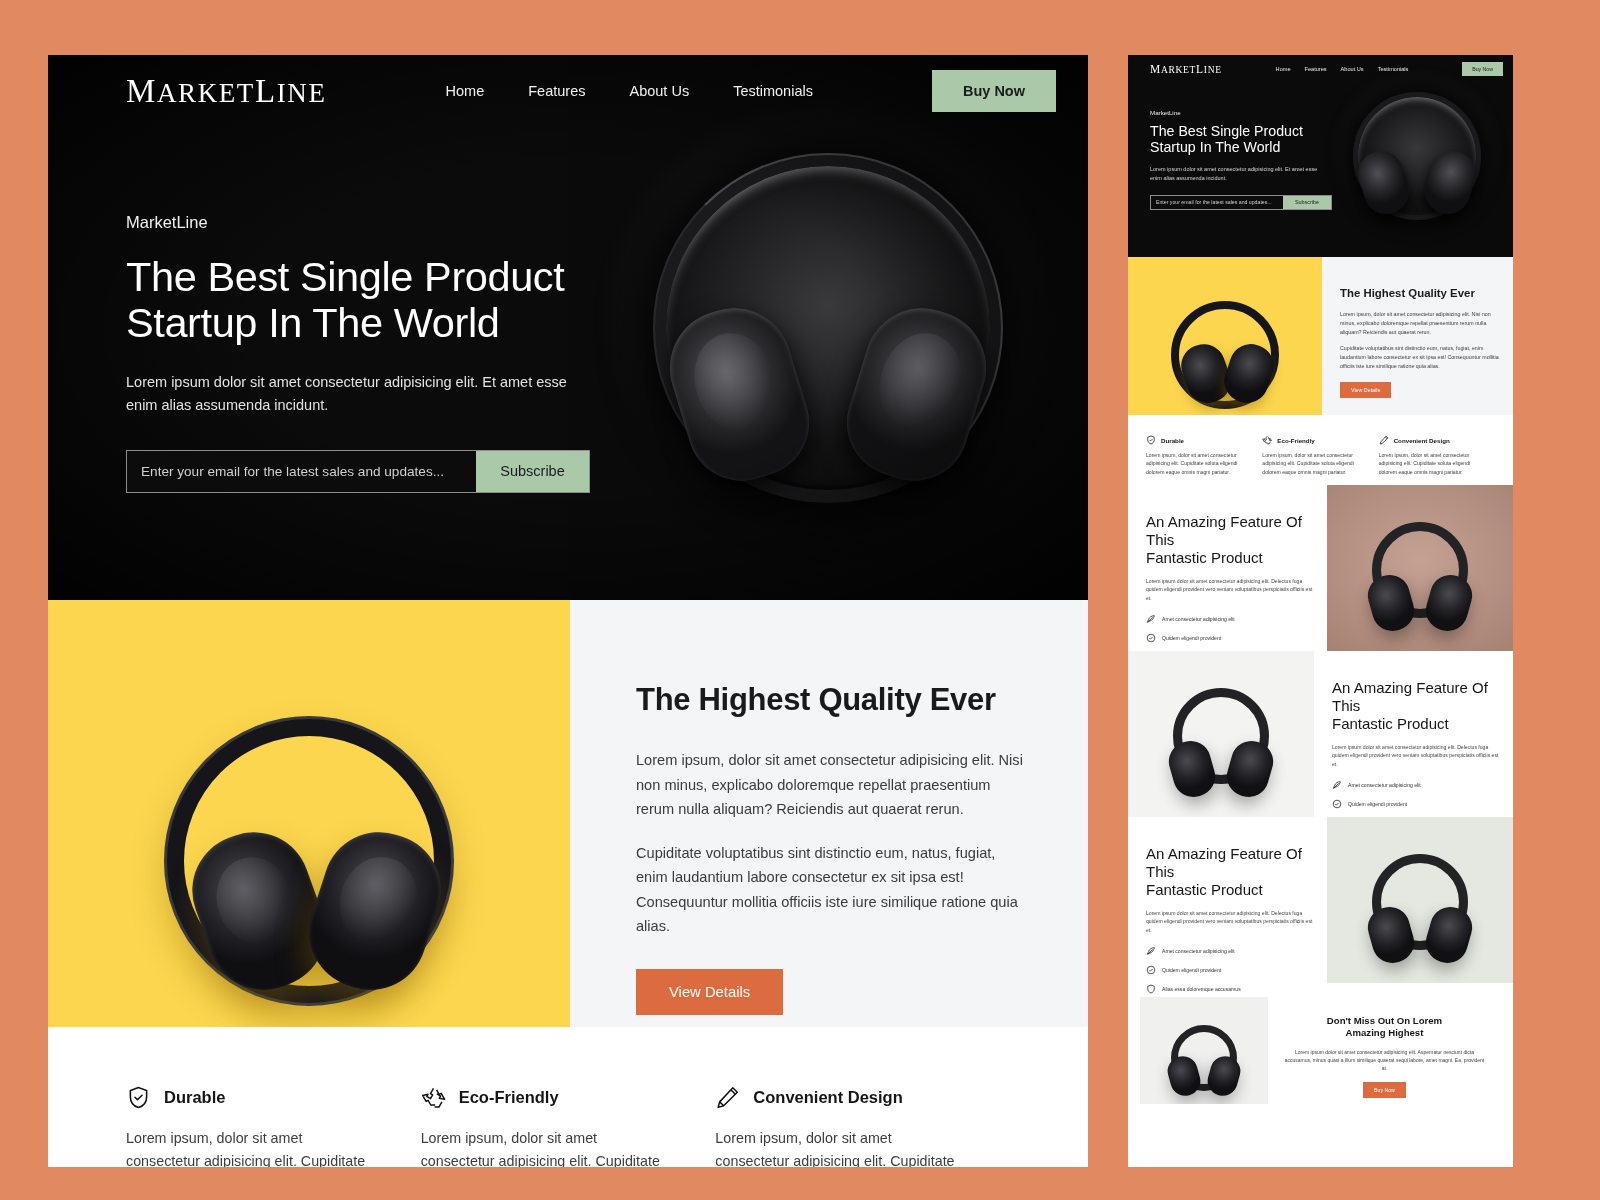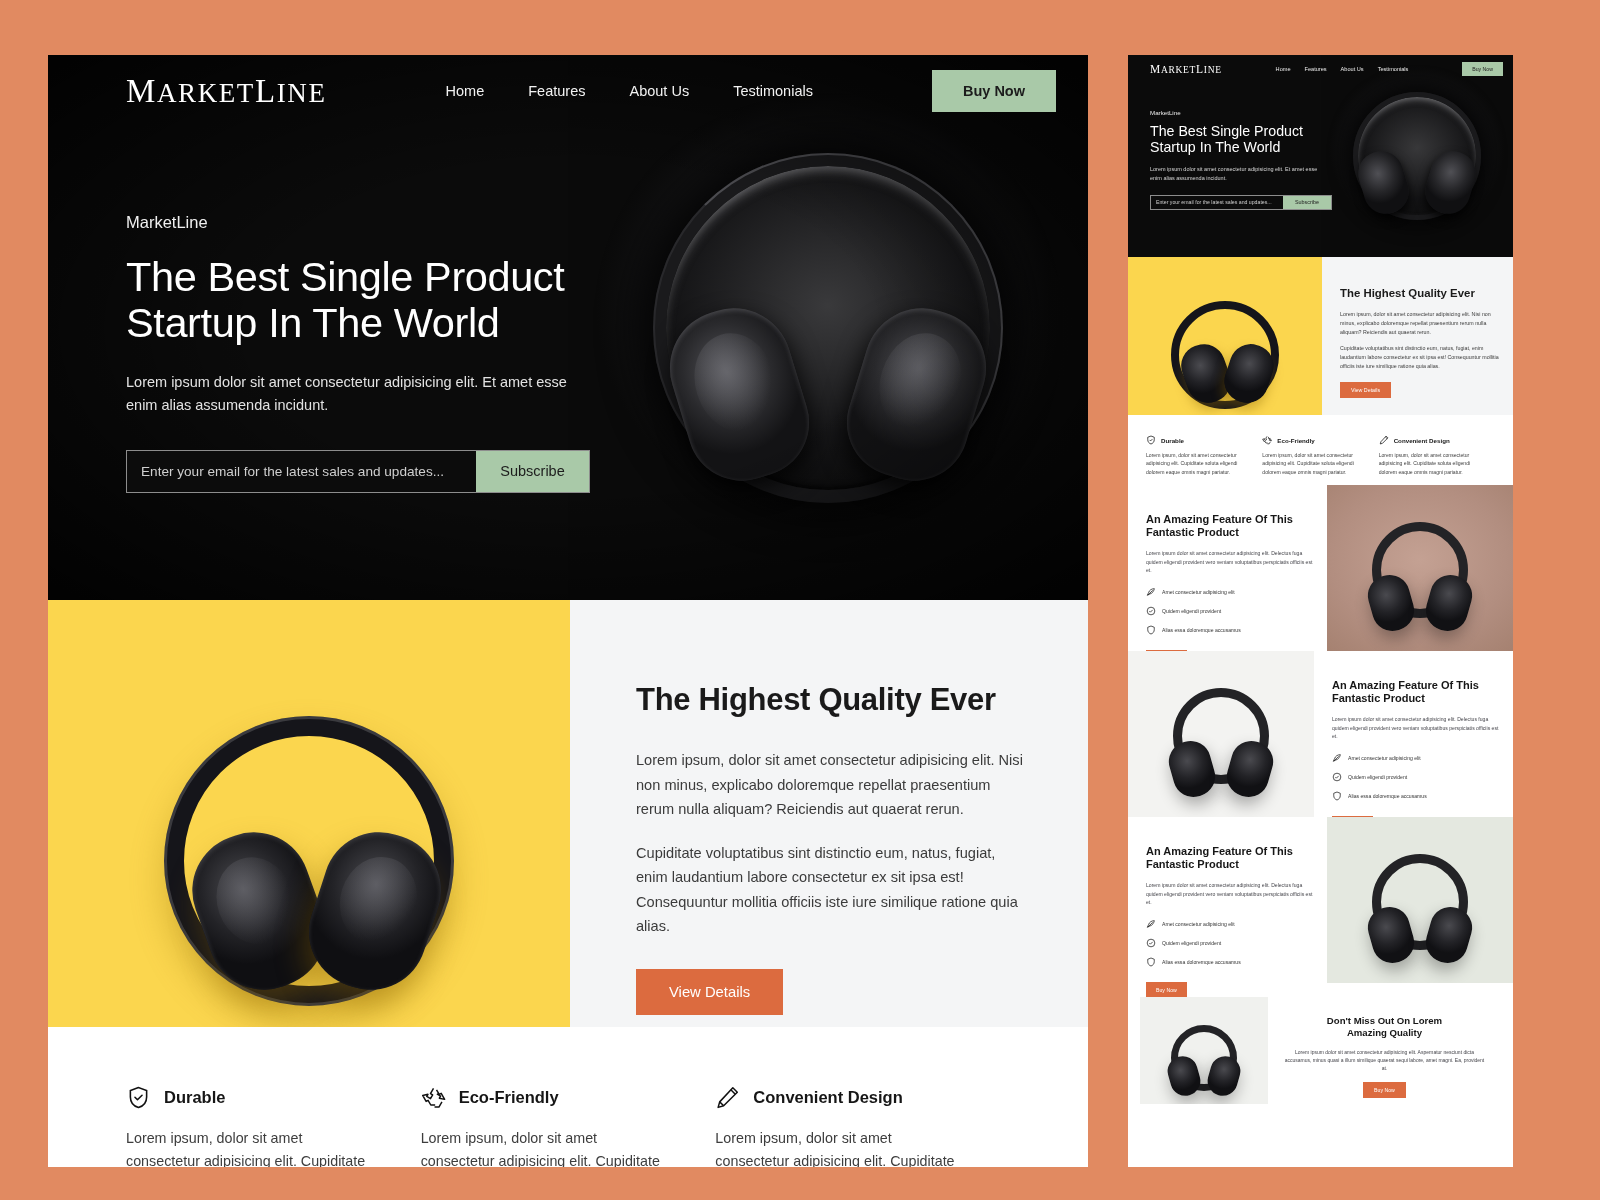--- a/index.html
+++ b/index.html
@@ -193,21 +193,21 @@
   .s-strip{ background:#fff; display:flex; padding:20px 18px 0 18px; height:70px; }
   .s-strip-col{ flex:1; padding-right:16px; }
   .s-shead{ display:flex; align-items:center; gap:5px; }
   .s-shead h4{ font-size:6.2px; font-weight:700; color:#161616; }
   .s-sp{ font-size:5.1px; line-height:1.66; color:#3d3d3d; margin-top:6px; }
   .s-ico{ width:10px; height:10px; flex:none; display:block; }
 
   .s-feat{ display:flex; height:166px; background:#fff; }
   .s-feat .s-ftext{ flex:1; padding:28px 12px 0 18px; }
   .s-feat .s-fimg{ width:186px; }
-  .s-fh3{ font-size:11px; font-weight:700; color:#171717; line-height:1.2; }
+  .s-fh3{ font-size:15px; font-weight:400; color:#171717; line-height:1.2; }
   .s-fp{ font-size:5.1px; line-height:1.66; color:#44444a; margin-top:10px; }
   .s-flist{ list-style:none; margin-top:12px; }
   .s-flist li{ display:flex; align-items:center; gap:6px; font-size:5.1px; color:#333; margin-bottom:9px; }
   .s-buynow{ margin-top:6px; background:#dc6b3f; color:#fff; border:none; font-size:5.2px; padding:5px 10px; cursor:pointer; }
 
   .ph-brown{ width:100%; height:100%; background:radial-gradient(ellipse 80% 75% at 50% 45%, #c4a193 0%, #b28e80 60%, #a4806f 100%); position:relative; overflow:hidden; }
   .ph-grey{ width:100%; height:100%; background:#f0f1ee; position:relative; overflow:hidden; }
   .ph-sage{ width:100%; height:100%; background:#e4e8e0; position:relative; overflow:hidden; }
   .ph-white{ width:100%; height:100%; background:#f3f3f1; position:relative; overflow:hidden; }
   .mini-band{ position:absolute; left:50%; top:22%; transform:translateX(-50%); width:96px; height:96px; border-radius:50%; border:9px solid #232326; }
@@ -517,21 +517,21 @@
       <div class="li">
         <div class="ph-grey">
           <div class="mini-band" style="width:66px;height:66px;border-width:7px;top:26%;"></div>
           <div class="mini-cup l" style="width:30px;height:40px;left:calc(50% - 35px);top:55%;"></div>
           <div class="mini-cup r" style="width:30px;height:40px;left:calc(50% + 5px);top:55%;"></div>
         </div>
       </div>
       <div class="lt">
         <div class="s-lh3">
           <span>Don't Miss Out On Lorem</span><br>
-          <span>Amazing Quality</span>
+          <span>Amazing Highest</span>
         </div>
         <p class="s-lp">Lorem ipsum dolor sit amet consectetur adipisicing elit. Aspernatur nesciunt dicta accusamus, minus quasi a illum similique quaerat sequi labore, amet magni. Ea, provident at.</p>
         <button class="s-lbtn">Buy Now</button>
       </div>
     </section>
 
   </div>
 </div>
 
 </body></html>

